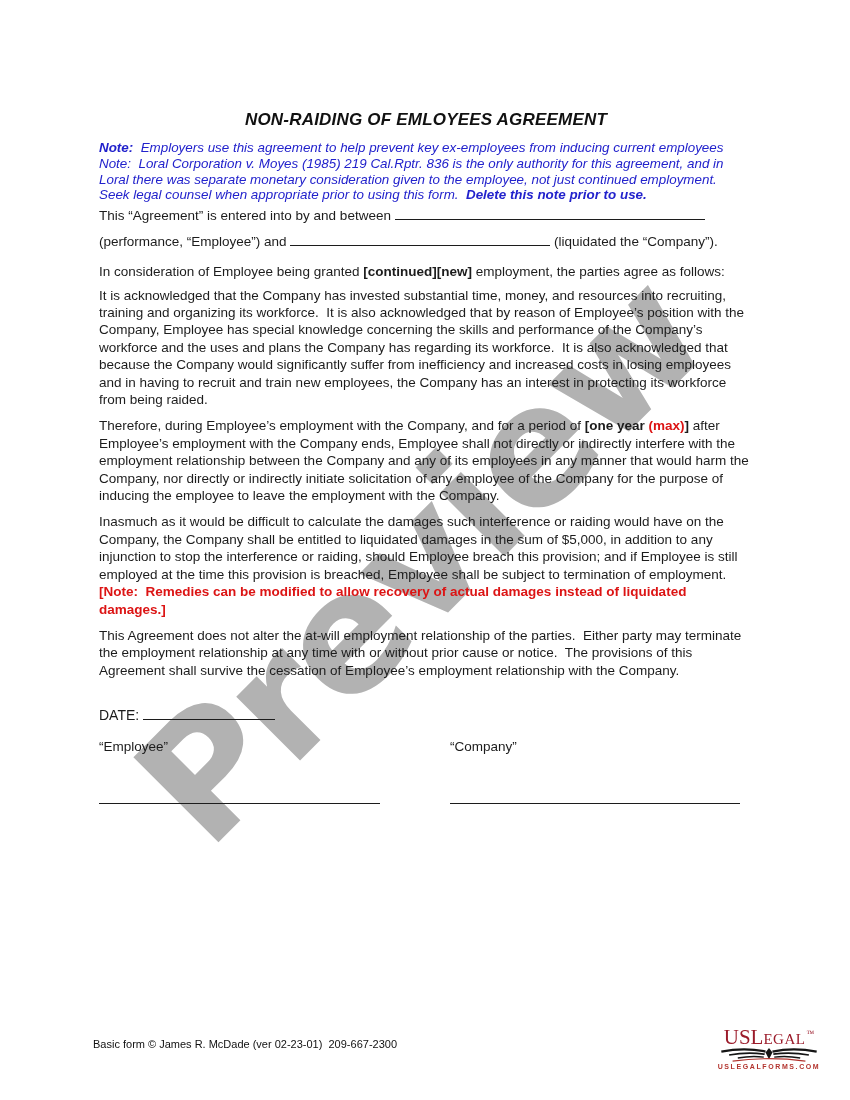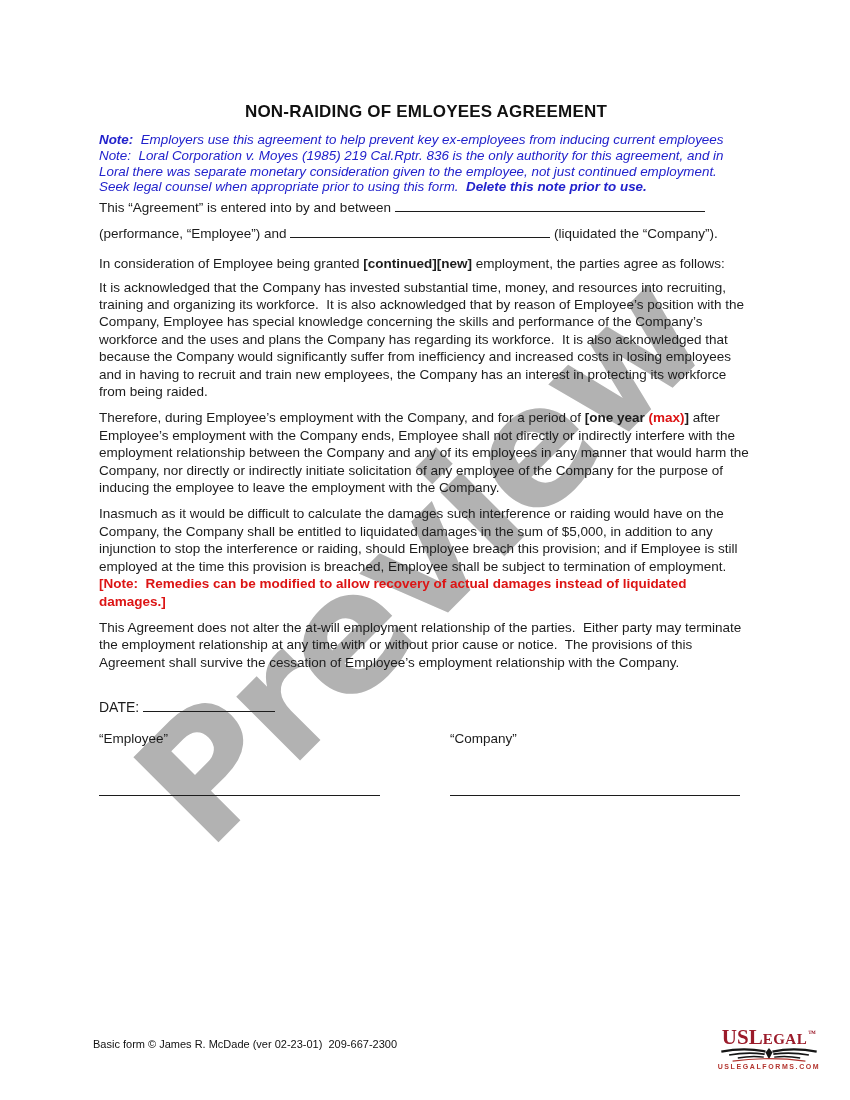--- a/index.html
+++ b/index.html
@@ -27,27 +27,28 @@
   }
   
   .content{
     position:absolute;
     left:99px;top:0;
     width:654px;
     padding-top:101px;
     z-index:1;
   }
   .title{
-    margin:0;
+    margin:8px;
     font-size:17px;
     line-height:22px;
     font-weight:bold;
     text-align:center;
     color:#111;
     letter-spacing:0.2px;
+    font-style:italic;
   }
   .note{
     margin-top:9px;
     color:#2222cc;
     font-style:italic;
     font-size:13.4px;
     line-height:15.8px;
   }
   .note-line{white-space:pre;}
   .nb{font-weight:bold;}
@@ -108,21 +109,21 @@
   }
   .logo{
     position:absolute;
     left:710px;top:1024px;
     width:118px;
     text-align:center;
     z-index:1;
   }
   .logo-name{
     font-family:"Liberation Serif", serif;
-    font-weight:bold;
+    font-weight:normal;
     color:#9b1b2a;
     line-height:20px;
     white-space:nowrap;
   }
   .lg-big{font-size:21px;}
   .lg-small{font-size:15px;letter-spacing:0.5px;}
   .lg-tm{font-size:8px;vertical-align:8px;margin-left:1px;}
   .wings{display:block;margin:-2px auto 0;}
   .logo-site{
     margin-top:0px;

